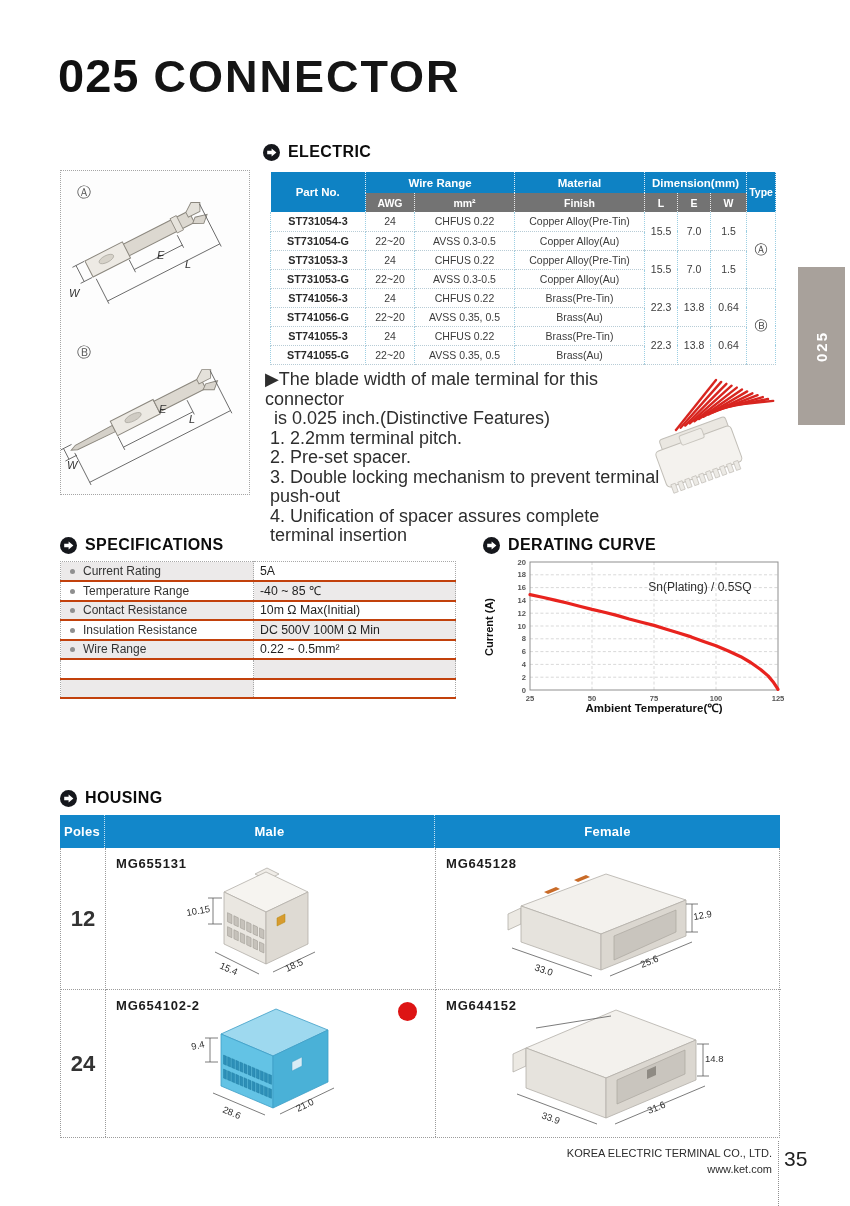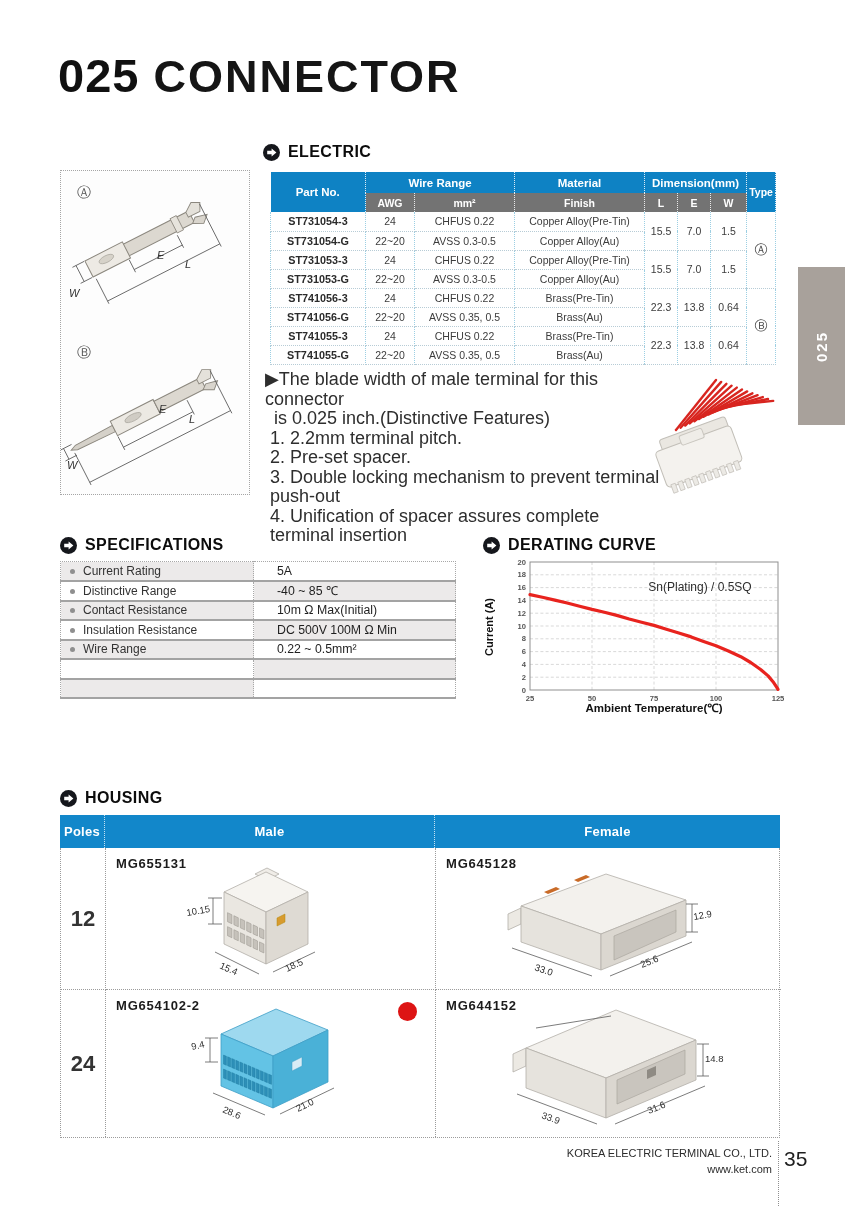--- a/index.html
+++ b/index.html
@@ -26,23 +26,23 @@
 table.term td{text-align:center;height:19px;color:#3c3c3c;border-bottom:1px dotted #b7ccd6;border-right:1px dotted #9ccfe3;background:#fff}
 table.term td:first-child{border-left:1px dotted #9ccfe3}
 table.term td.part{font-weight:700;color:#2b2b2b;font-size:10.8px}
 table.term td.type{font-size:13px;color:#4a4a4a}
 
 .features{left:265px;top:370px;width:400px;font-size:18px;line-height:19.5px;color:#2e2e2e}
 .features .ind{padding-left:9px}
 .features .it{padding-left:5px}
 
 table.spec{border-collapse:collapse;table-layout:fixed;width:396px;border:1px dotted #a8a8a8;font-size:12px;color:#333}
-table.spec td{height:19.5px;border-bottom:2px solid #a3a3a3;vertical-align:middle}
+table.spec td{height:19.5px;border-bottom:2px solid #c2410c;vertical-align:middle}
 table.spec td.sl{width:193px;border-right:1px dotted #a8a8a8;padding-left:9px}
-table.spec td.sv{padding-left:23px;font-size:12.3px;color:#1f1f1f}
+table.spec td.sv{padding-left:6px;font-size:12.3px;color:#1f1f1f}
 table.spec tr:nth-child(odd) td.sl{background:#eceaea}
 table.spec tr:nth-child(odd) td.sv{background:#fff}
 table.spec tr:nth-child(even) td.sl{background:#fff}
 table.spec tr:nth-child(even) td.sv{background:#eceaea}
 .dot{display:inline-block;width:5px;height:5px;border-radius:50%;background:#8f8f8f;margin-right:8px;vertical-align:1px}
 
 .ylab{left:444px;top:621px;width:90px;text-align:center;font-size:11px;font-weight:700;color:#111;transform:rotate(-90deg)}
 .xlab{left:529px;top:700px;width:250px;text-align:center;font-size:11.5px;font-weight:700;color:#111}
 .legend{left:612px;top:580px;width:176px;text-align:center;font-size:12px;color:#2d2d2d}
 #derating-svg text{font-family:"Liberation Sans",sans-serif;font-size:7.6px;fill:#555;font-weight:700}
@@ -278,21 +278,21 @@
   <span>SPECIFICATIONS</span>
 </div>
 
 <table class="spec abs" style="left:60px;top:561px">
   <tbody>
     <tr>
       <td class="sl"><span class="dot"></span><span>Current Rating</span></td>
       <td class="sv">5A</td>
     </tr>
     <tr>
-      <td class="sl"><span class="dot"></span><span>Distinctive Range</span></td>
+      <td class="sl"><span class="dot"></span><span>Temperature Range</span></td>
       <td class="sv">-40 ~ 85 ℃</td>
     </tr>
     <tr>
       <td class="sl"><span class="dot"></span><span>Contact Resistance</span></td>
       <td class="sv">10m Ω Max(Initial)</td>
     </tr>
     <tr>
       <td class="sl"><span class="dot"></span><span>Insulation Resistance</span></td>
       <td class="sv">DC 500V 100M Ω Min</td>
     </tr>

